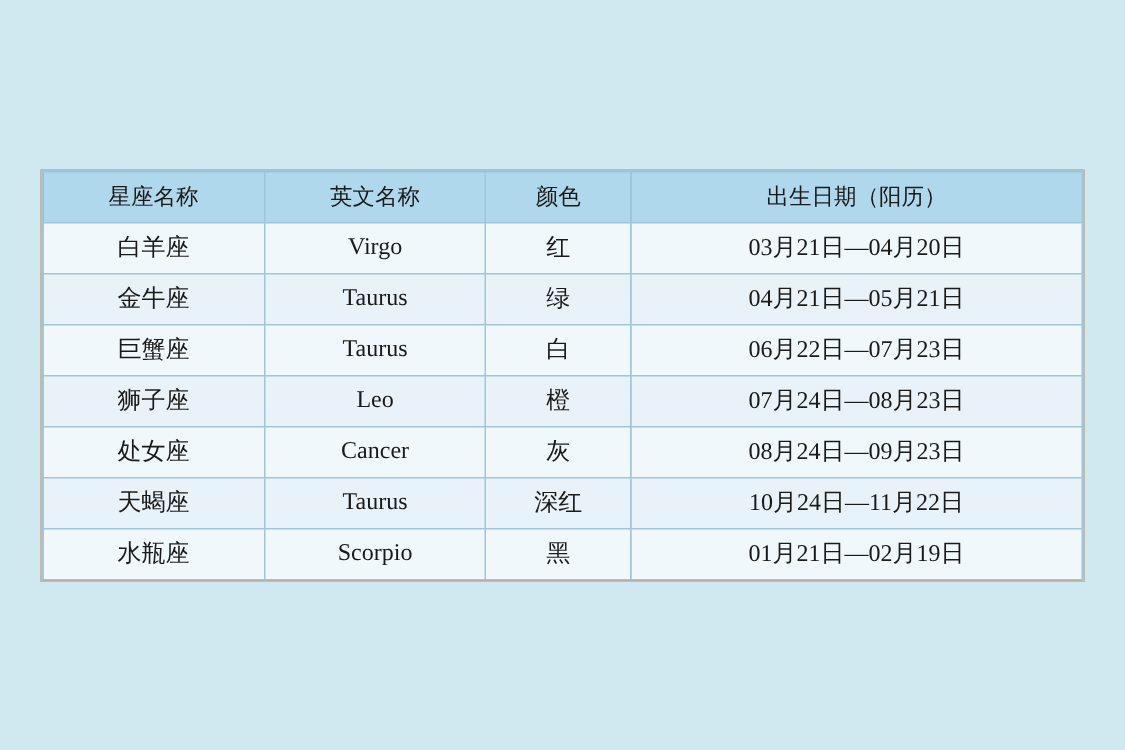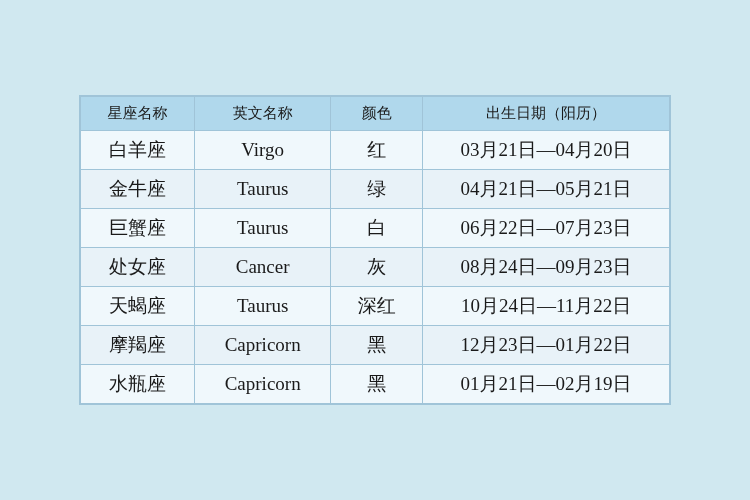--- a/index.html
+++ b/index.html
@@ -14,21 +14,21 @@
       background-color: #d0e8f0;
       display: flex;
       align-items: center;
       justify-content: center;
       font-family: "SimSun", "宋体", serif;
     }
 
     .table-container {
       background-color: #f97316;
       border: 1px solid #a0c4d8;
-      width: 592px;
+      width: 696px;
     }
 
     table {
       width: 100%;
       border-collapse: collapse;
     }
 
     thead tr {
       background-color: #b0d8ec;
     }
@@ -45,23 +45,23 @@
     tbody tr {
       background-color: #f0f8fc;
     }
 
     tbody tr:nth-child(even) {
       background-color: #e8f2f8;
     }
 
     tbody td {
       border: 1px solid #a0c4d8;
-      padding: 6px 20px;
+      padding: 6px 10px;
       text-align: center;
-      font-size: 19px;
+      font-size: 16px;
       color: #1a1a1a;
     }
   </style>
 </head>
 <body>
 
 <div class="table-container">
   <table>
     <thead>
       <tr>
@@ -84,38 +84,38 @@
           <td>绿</td>
           <td>04月21日—05月21日</td>
         </tr>
         <tr>
           <td>巨蟹座</td>
           <td>Taurus</td>
           <td>白</td>
           <td>06月22日—07月23日</td>
         </tr>
         <tr>
+          <td>狮子座</td>
+          <td>Leo</td>
+          <td>橙</td>
+          <td>07月24日—08月23日</td>
+        </tr>
+        <tr>
           <td>处女座</td>
           <td>Cancer</td>
           <td>灰</td>
           <td>08月24日—09月23日</td>
         </tr>
         <tr>
           <td>天蝎座</td>
           <td>Taurus</td>
           <td>深红</td>
           <td>10月24日—11月22日</td>
         </tr>
         <tr>
-          <td>摩羯座</td>
-          <td>Capricorn</td>
-          <td>黑</td>
-          <td>12月23日—01月22日</td>
-        </tr>
-        <tr>
           <td>水瓶座</td>
-          <td>Capricorn</td>
+          <td>Scorpio</td>
           <td>黑</td>
           <td>01月21日—02月19日</td>
         </tr>
       </tbody>
   </table>
 </div>
 
 </body></html>

